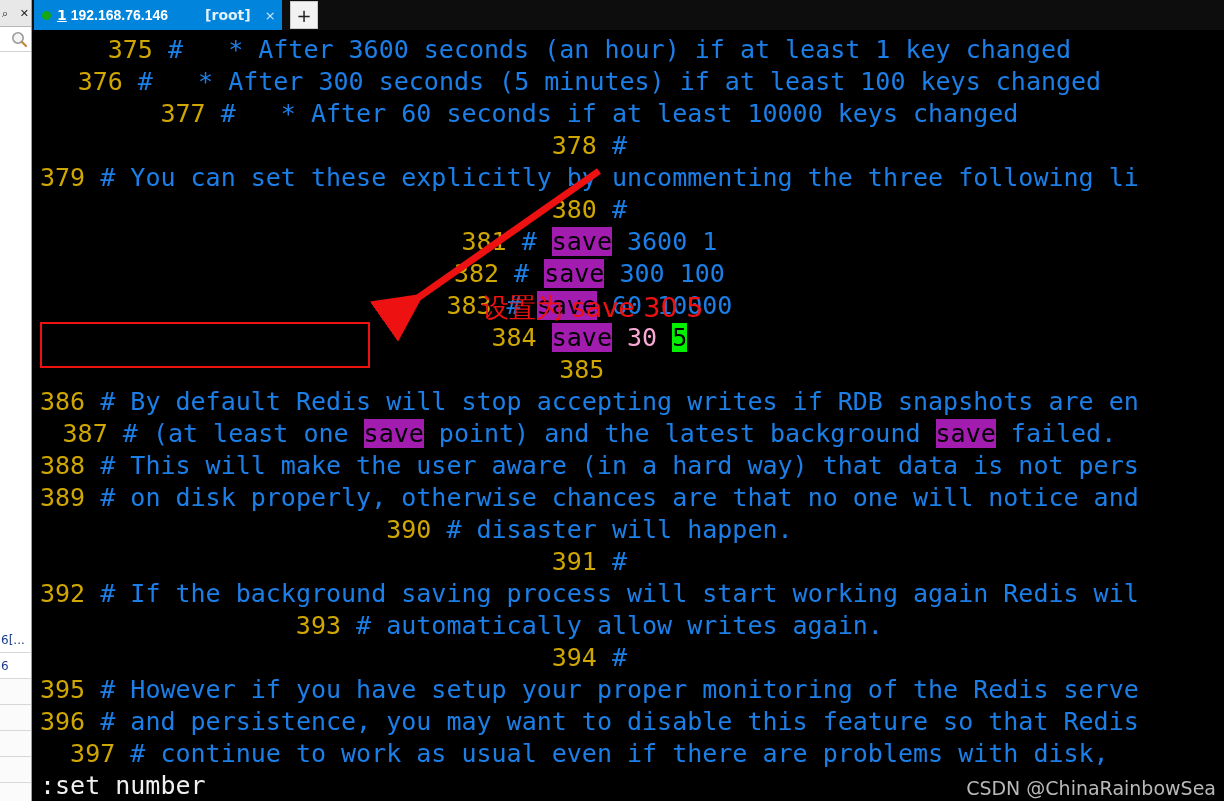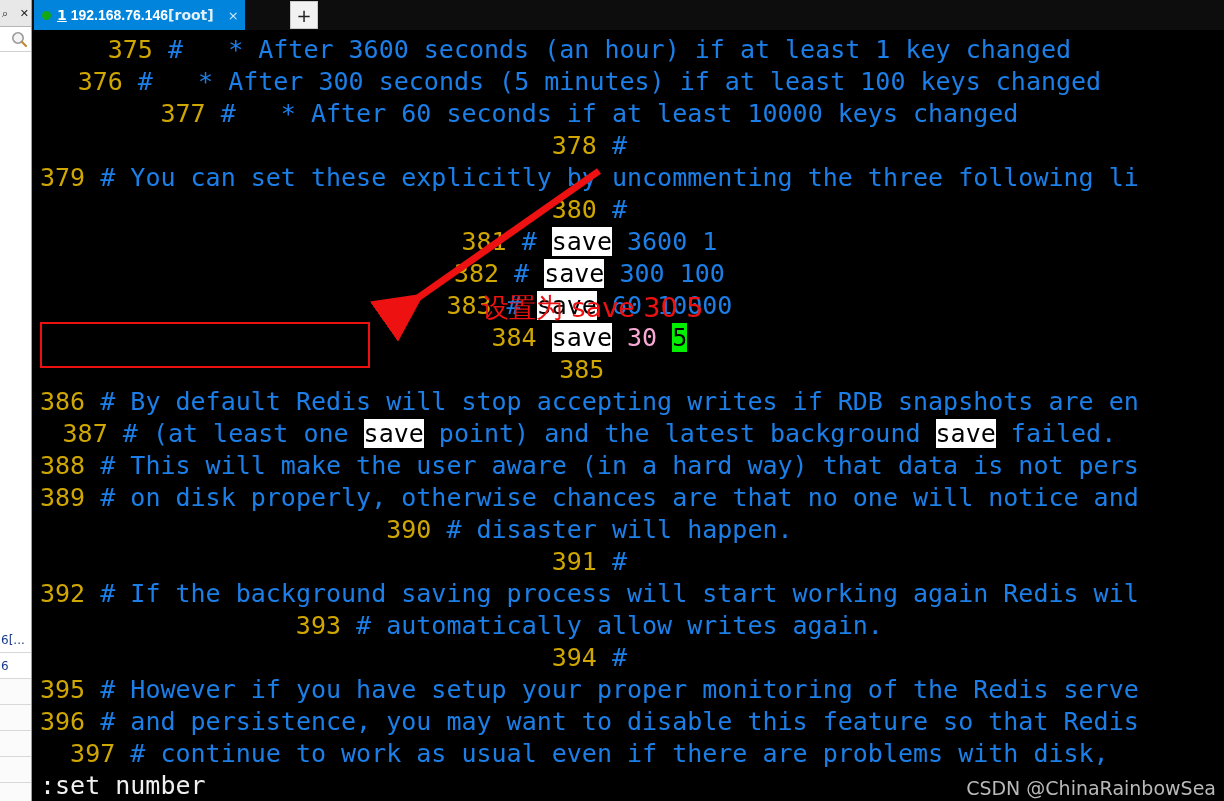--- a/index.html
+++ b/index.html
@@ -93,21 +93,21 @@
     text-decoration: underline;
     margin-right: 4px;
   }
   #tab-title {
     font-family: Liberation Sans, sans-serif;
     font-size: 14px; font-weight: bold; color: #ffffff;
     white-space: nowrap;
   }
   #tab-user {
     font-family: "DejaVu Sans", sans-serif;
-    font-size: 14px; font-weight: bold; color: #e3f1fb;
+    font-size: 14px; font-weight: bold; color: #e3f1fb; padding-left: 37px;
   }
   #tab-close {
     margin-left: 14px;
     font-family: "DejaVu Sans", sans-serif;
     font-size: 13px; color: #cfe8f8;
     cursor: pointer; line-height: 1;
   }
   #tab-new {
     position: absolute; left: 258px; top: 1px;
     width: 28px; height: 28px;
@@ -138,21 +138,21 @@
   }
   .ln {
     display: block;
     height: 32px;
     text-align: center;
   }
   .num   { color: #cfa602; }
   .hash  { color: #1c7fe8; }
   .cmt   { color: #1c7fe8; }
   .plain { color: #f9a8d4; }
-  .hl    { background: #ffffff; color: #000000; }
+  .hl    { background: #a21caf; color: #000000; }
   .cur   { background: #00f000; color: #000000; }
 
   
   #statusline {
     position: absolute; left: 32px; bottom: 0;
     width: 1192px; height: 32px;
     background: #000;
     display: flex; align-items: center;
     z-index: 6;
   }

